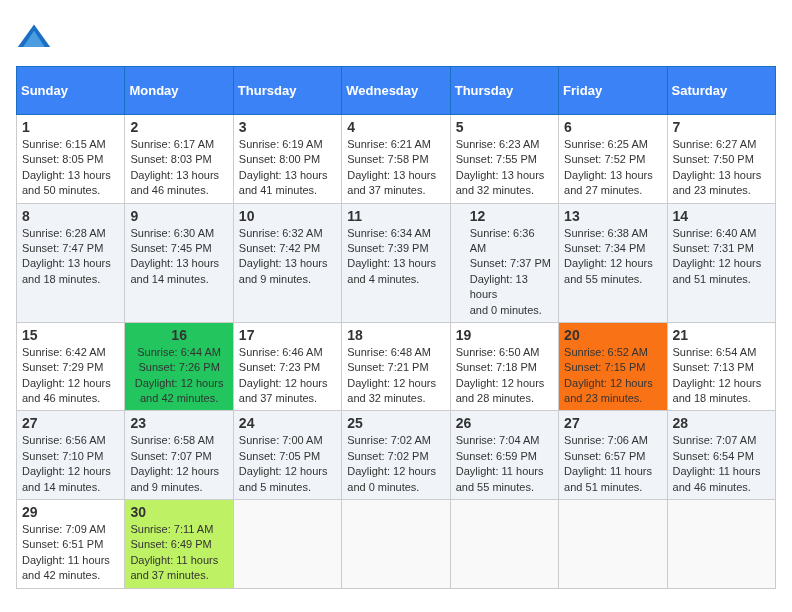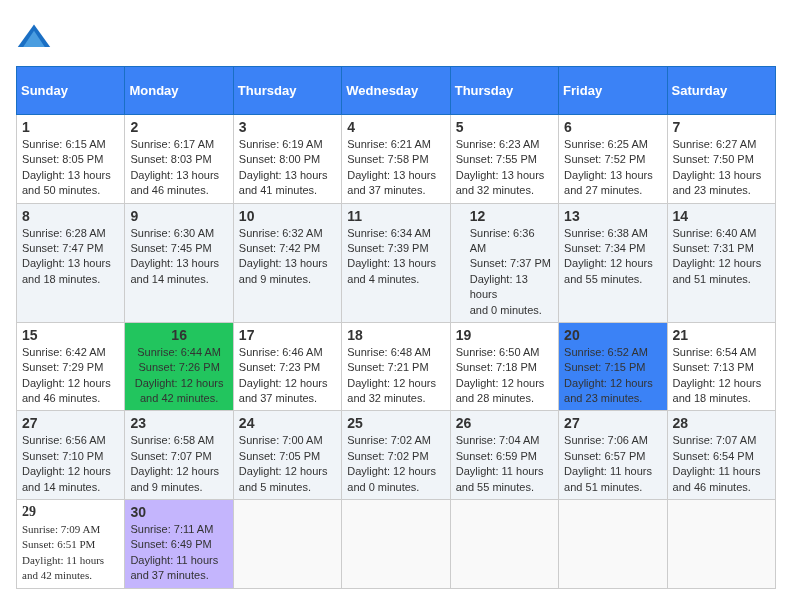--- a/index.html
+++ b/index.html
@@ -207,21 +207,21 @@
           <div class="day-info">Sunrise: 6:46 AM<br>Sunset: 7:23 PM<br>Daylight: 12 hours<br>and 37 minutes.</div>
         </td>
         <td style="background-color: rgb(255, 255, 255);">
           <span class="day-number">18</span>
           <div class="day-info">Sunrise: 6:48 AM<br>Sunset: 7:21 PM<br>Daylight: 12 hours<br>and 32 minutes.</div>
         </td>
         <td style="background-color: rgb(255, 255, 255);">
           <span class="day-number">19</span>
           <div class="day-info">Sunrise: 6:50 AM<br>Sunset: 7:18 PM<br>Daylight: 12 hours<br>and 28 minutes.</div>
         </td>
-        <td style="background-color: #3b82f6;">
+        <td style="background-color: #f97316;">
           <span class="day-number">20</span>
           <div class="day-info">Sunrise: 6:52 AM<br>Sunset: 7:15 PM<br>Daylight: 12 hours<br>and 23 minutes.</div>
         </td>
         <td style="background-color: rgb(255, 255, 255);">
           <span class="day-number">21</span>
           <div class="day-info">Sunrise: 6:54 AM<br>Sunset: 7:13 PM<br>Daylight: 12 hours<br>and 18 minutes.</div>
         </td>
       </tr>
       <tr>
         <td style="background-color: rgb(240, 244, 248);">
@@ -247,25 +247,25 @@
         <td style="background-color: rgb(240, 244, 248);">
           <span class="day-number">27</span>
           <div class="day-info">Sunrise: 7:06 AM<br>Sunset: 6:57 PM<br>Daylight: 11 hours<br>and 51 minutes.</div>
         </td>
         <td style="background-color: rgb(240, 244, 248);">
           <span class="day-number">28</span>
           <div class="day-info">Sunrise: 7:07 AM<br>Sunset: 6:54 PM<br>Daylight: 11 hours<br>and 46 minutes.</div>
         </td>
       </tr>
       <tr class="last-row">
-        <td style="background-color: rgb(255, 255, 255); font-family: Liberation Serif, serif;">
+        <td style="background-color: rgb(255, 255, 255);">
           <span class="day-number">29</span>
           <div class="day-info">Sunrise: 7:09 AM<br>Sunset: 6:51 PM<br>Daylight: 11 hours<br>and 42 minutes.</div>
         </td>
-        <td style="background-color: #c4b5fd; margin-top: 40px;">
+        <td style="background-color: #bef264; margin-top: 40px;">
           <span class="day-number">30</span>
           <div class="day-info">Sunrise: 7:11 AM<br>Sunset: 6:49 PM<br>Daylight: 11 hours<br>and 37 minutes.</div>
         </td>
         <td class="empty-cell"></td>
         <td class="empty-cell"></td>
         <td class="empty-cell"></td>
         <td class="empty-cell"></td>
         <td class="empty-cell"></td>
       </tr>
     </tbody>

